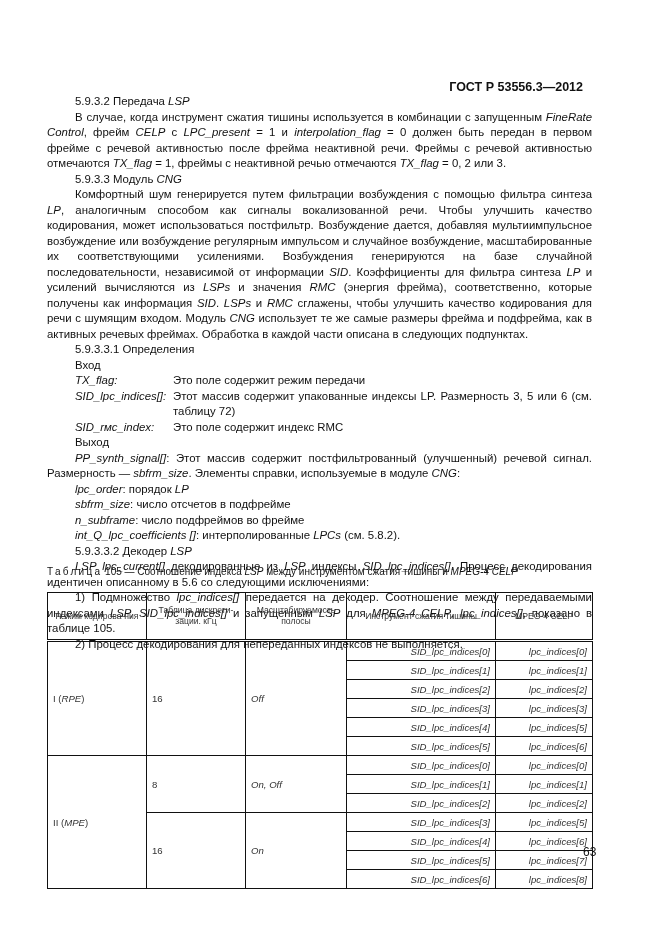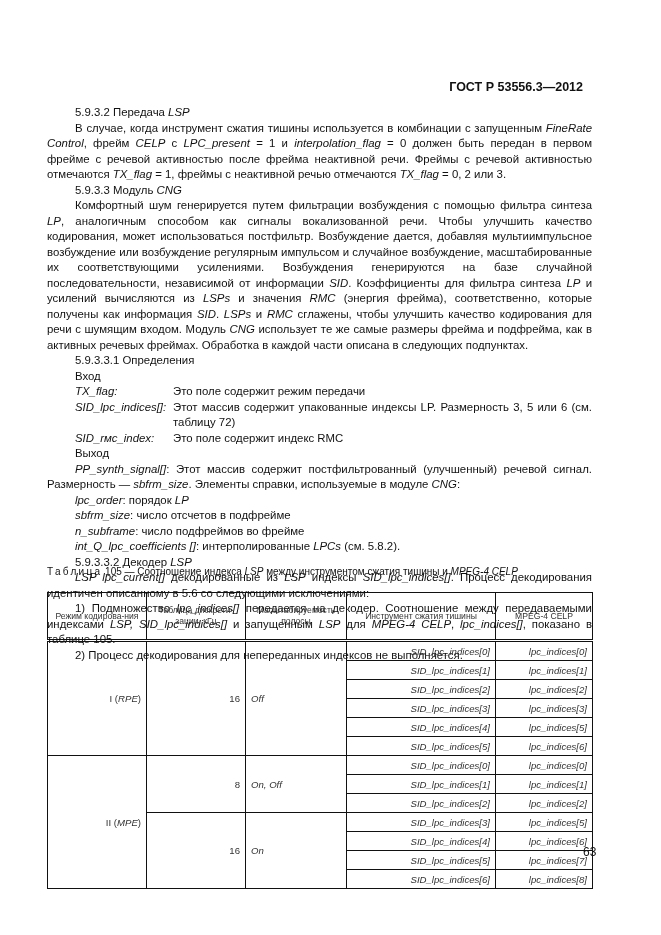--- a/index.html
+++ b/index.html
@@ -14,30 +14,30 @@
   .def .k { width:98px; flex:none; font-style:italic; }
   .def .v { flex:1; text-align:justify; }
   i { font-style:italic; }
   .caption { position:absolute; left:47px; top:566px; font-size:10px; }
   .caption .sp { letter-spacing:2.3px; }
   table { position:absolute; left:47px; top:592px; border-collapse:collapse; font-size:9.6px; }
   td, th { border:1px solid #111; padding:0 5px; }
   th { font-weight:normal; height:46px; text-align:center; color:#333; font-size:8.6px; line-height:11px; }
   thead tr { border-bottom:3px double #111; }
   td { height:18px; font-style:italic; color:#333;text-align:right; }
-  td.c { text-align:right; font-style:normal; }
+  td.c { text-align:left; font-style:normal; }
   td.ci { text-align:left; font-style:italic; }
   .pg { position:absolute; left:583px; top:845px; font-size:12px; }
 </style>
 </head>
 <body>
 
 <div class="hdr">ГОСТ Р 53556.3—2012</div>
 
-<div class="txt" style="top:94px;margin-top:11px;">
+<div class="txt" style="top:94px;">
   <p class="line"><span>5.9.3.2 Передача </span><i>LSP</i></p>
   <p class="p ind"><span>В случае, когда инструмент сжатия тишины используется в комбинации с запущенным </span><i>FineRate Control</i><span>, фрейм </span><i>CELP</i><span> с </span><i>LPC_present</i><span> = 1 и </span><i>interpolation_flag</i><span> = 0 должен быть передан в первом фрейме с речевой активностью после фрейма неактивной речи. Фреймы с речевой активностью отмечаются </span><i>TX_flag</i><span> = 1, фреймы с неактивной речью отмечаются </span><i>TX_flag</i><span> = 0, 2 или 3.</span></p>
 
   <p class="line"><span>5.9.3.3 Модуль </span><i>CNG</i></p>
   <p class="p ind"><span>Комфортный шум генерируется путем фильтрации возбуждения с помощью фильтра синтеза </span><i>LP</i><span>, аналогичным способом как сигналы вокализованной речи. Чтобы улучшить качество кодирования, может использоваться постфильтр. Возбуждение дается, добавляя мультиимпульсное возбуждение или возбуждение регулярным импульсом и случайное возбуждение, масштабированные их соответствующими усилениями. Возбуждения генерируются на базе случайной последовательности, независимой от информации </span><i>SID</i><span>. Коэффициенты для фильтра синтеза </span><i>LP</i><span> и усилений вычисляются из </span><i>LSPs</i><span> и значения </span><i>RMC</i><span> (энергия фрейма), соответственно, которые получены как информация </span><i>SID</i><span>. </span><i>LSPs</i><span> и </span><i>RMC</i><span> сглажены, чтобы улучшить качество кодирования для речи с шумящим входом. Модуль </span><i>CNG</i><span> использует те же самые размеры фрейма и подфрейма, как в активных речевых фреймах. Обработка в каждой части описана в следующих подпунктах.</span></p>
 
   <p class="line">5.9.3.3.1 Определения</p>
   <p class="line">Вход</p>
   <div>
     <div class="def">

